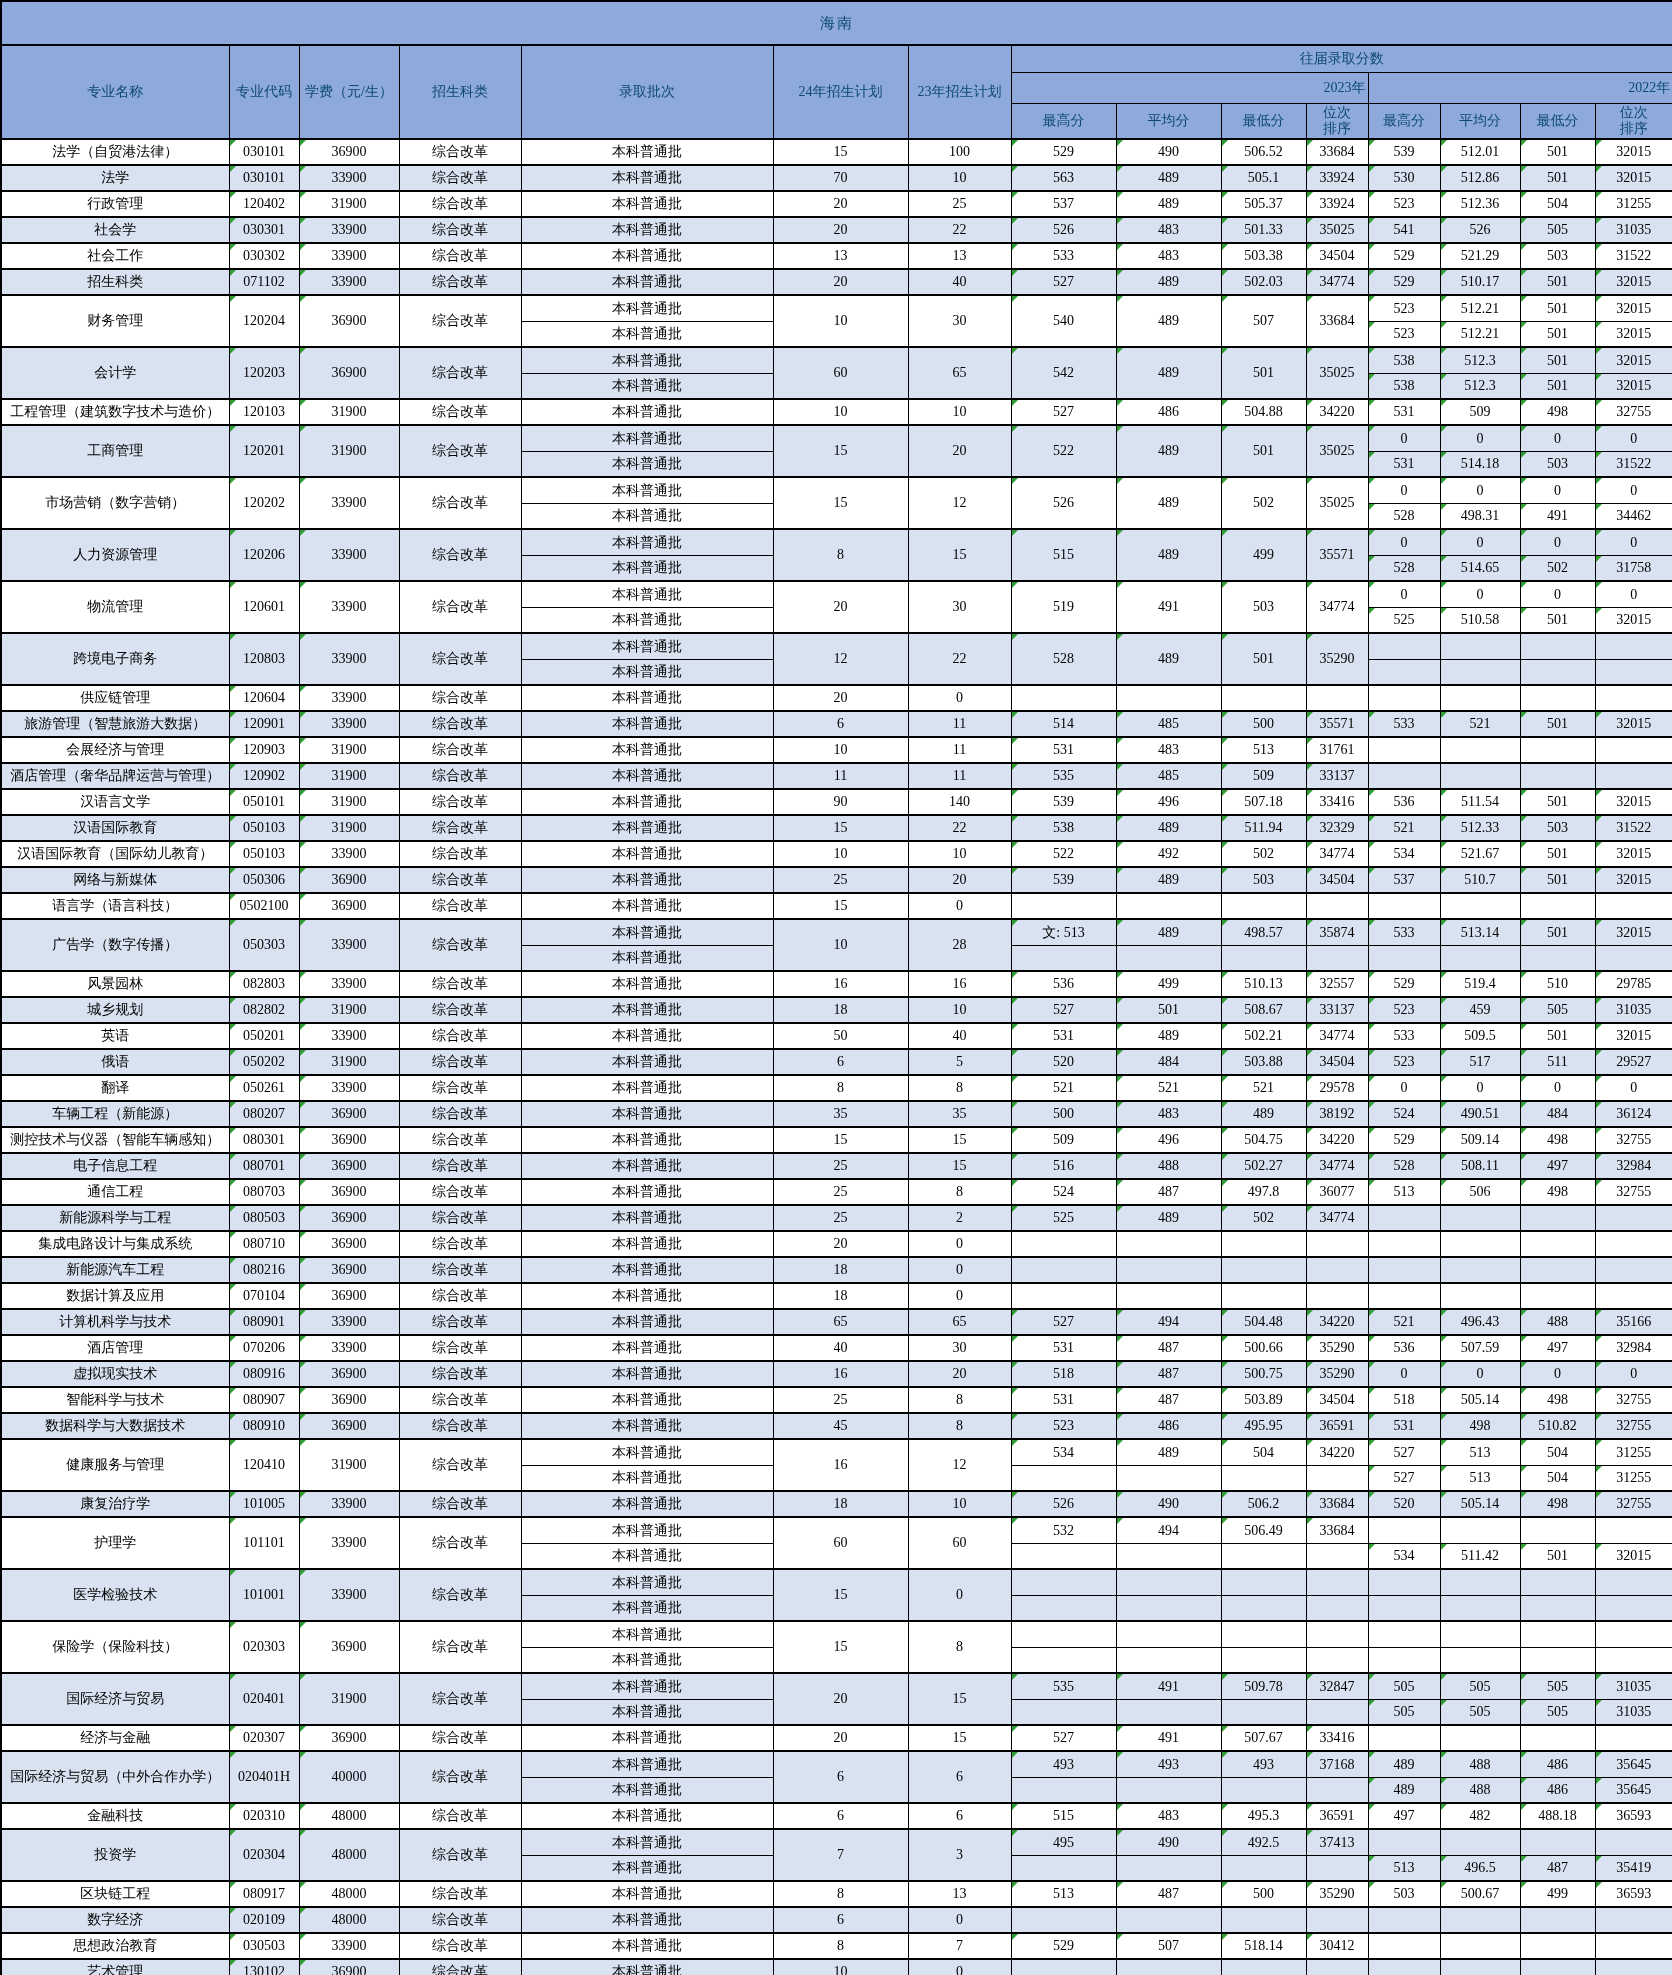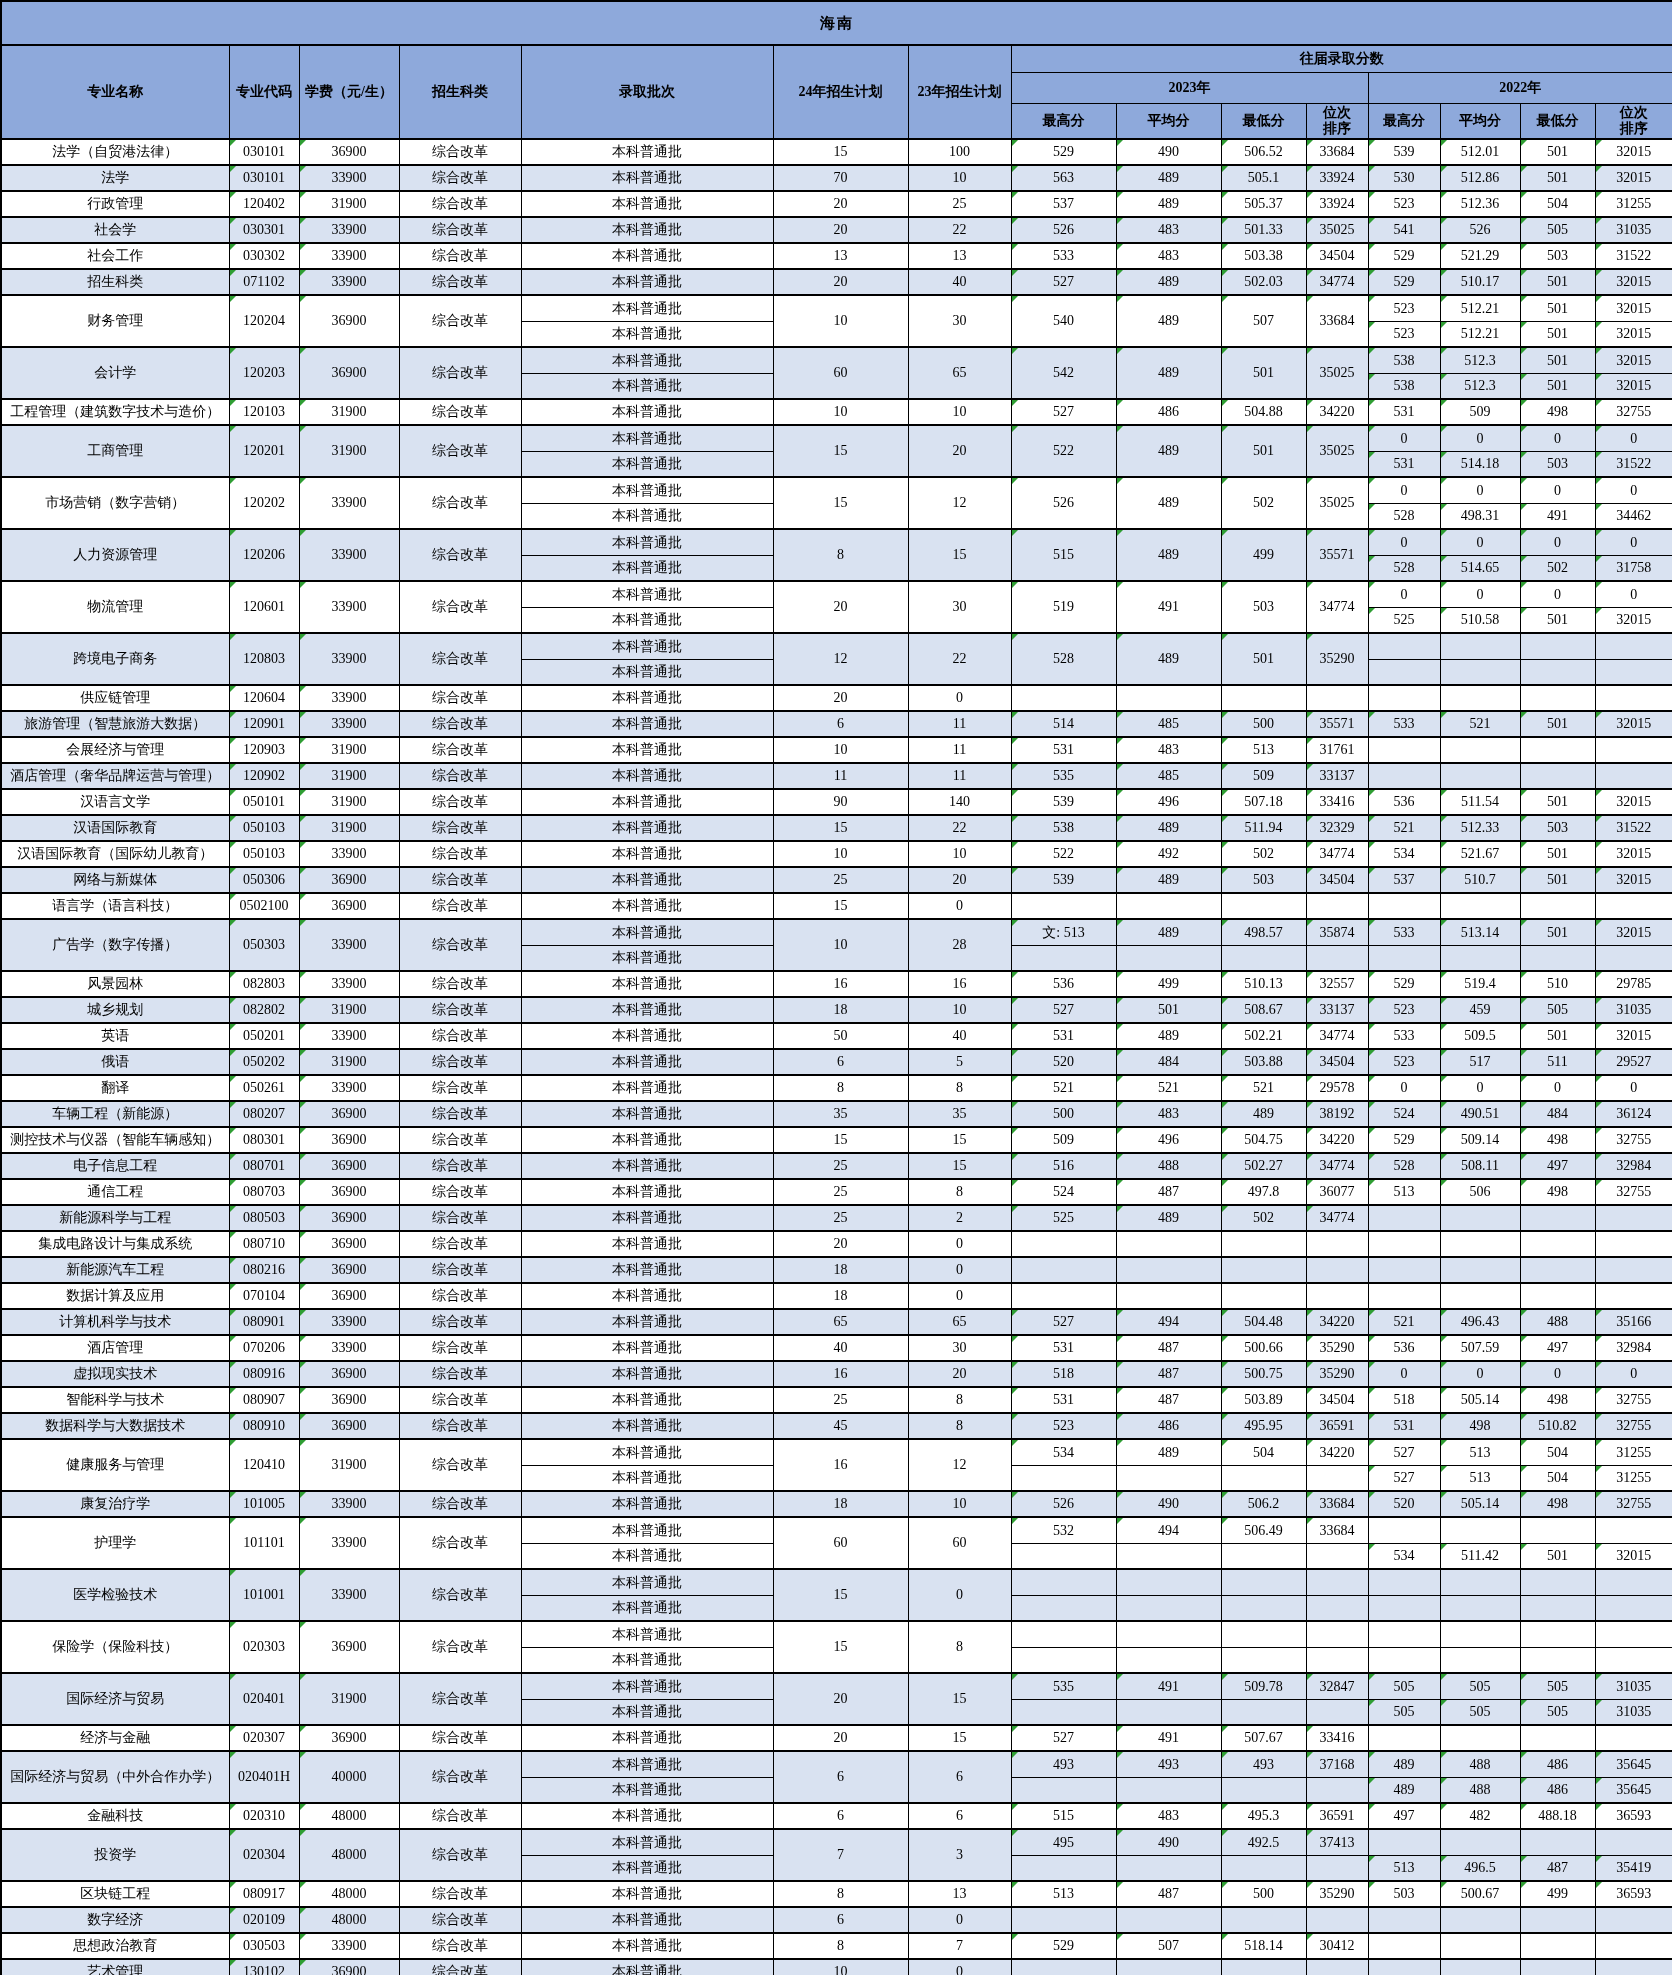--- a/index.html
+++ b/index.html
@@ -6,24 +6,24 @@
     --hdr:#8ea9db;
     --alt:#d9e2f1;
     --line:#000;
     --tri:#2f9e33;
   }
   html,body{margin:0;padding:0;background:#fff;}
   body{width:1672px;font-family:"Liberation Serif","DejaVu Serif",serif;}
   table{border-collapse:collapse;table-layout:fixed;width:1672px;border:2px solid var(--line);}
   th,td{border:1px solid var(--line);padding:0 2px;text-align:center;vertical-align:middle;
         font-size:14px;color:#000;overflow:hidden;line-height:1.25;}
-  thead th{background:var(--hdr);color:#000000;font-weight:bold;font-size:14px;}
+  thead th{background:var(--hdr);color:#0c4a6e;font-weight:normal;font-size:14px;}
   tr.title-row th{height:42px;font-size:15px;letter-spacing:2px;border-bottom:2px solid var(--line);}
   tr.h1 th{height:26px;}
-  tr.h2 th{height:30px;}
+  tr.h2 th{height:30px;text-align:right;}
   tr.h3 th{height:34px;}
   tbody tr{height:26px;}
   tbody tr.alt td{background:var(--alt);}
   tbody tr td{background:#fff;}
   tbody tr.alt td{background:var(--alt);}
   tbody tr.gs td{border-top:2px solid var(--line);}
   td.g{position:relative;}
   td.g::before{content:"";position:absolute;top:0;left:0;width:0;height:0;
     border-top:6px solid var(--tri);border-right:6px solid transparent;}
   .rank-th div{line-height:1.15;}

